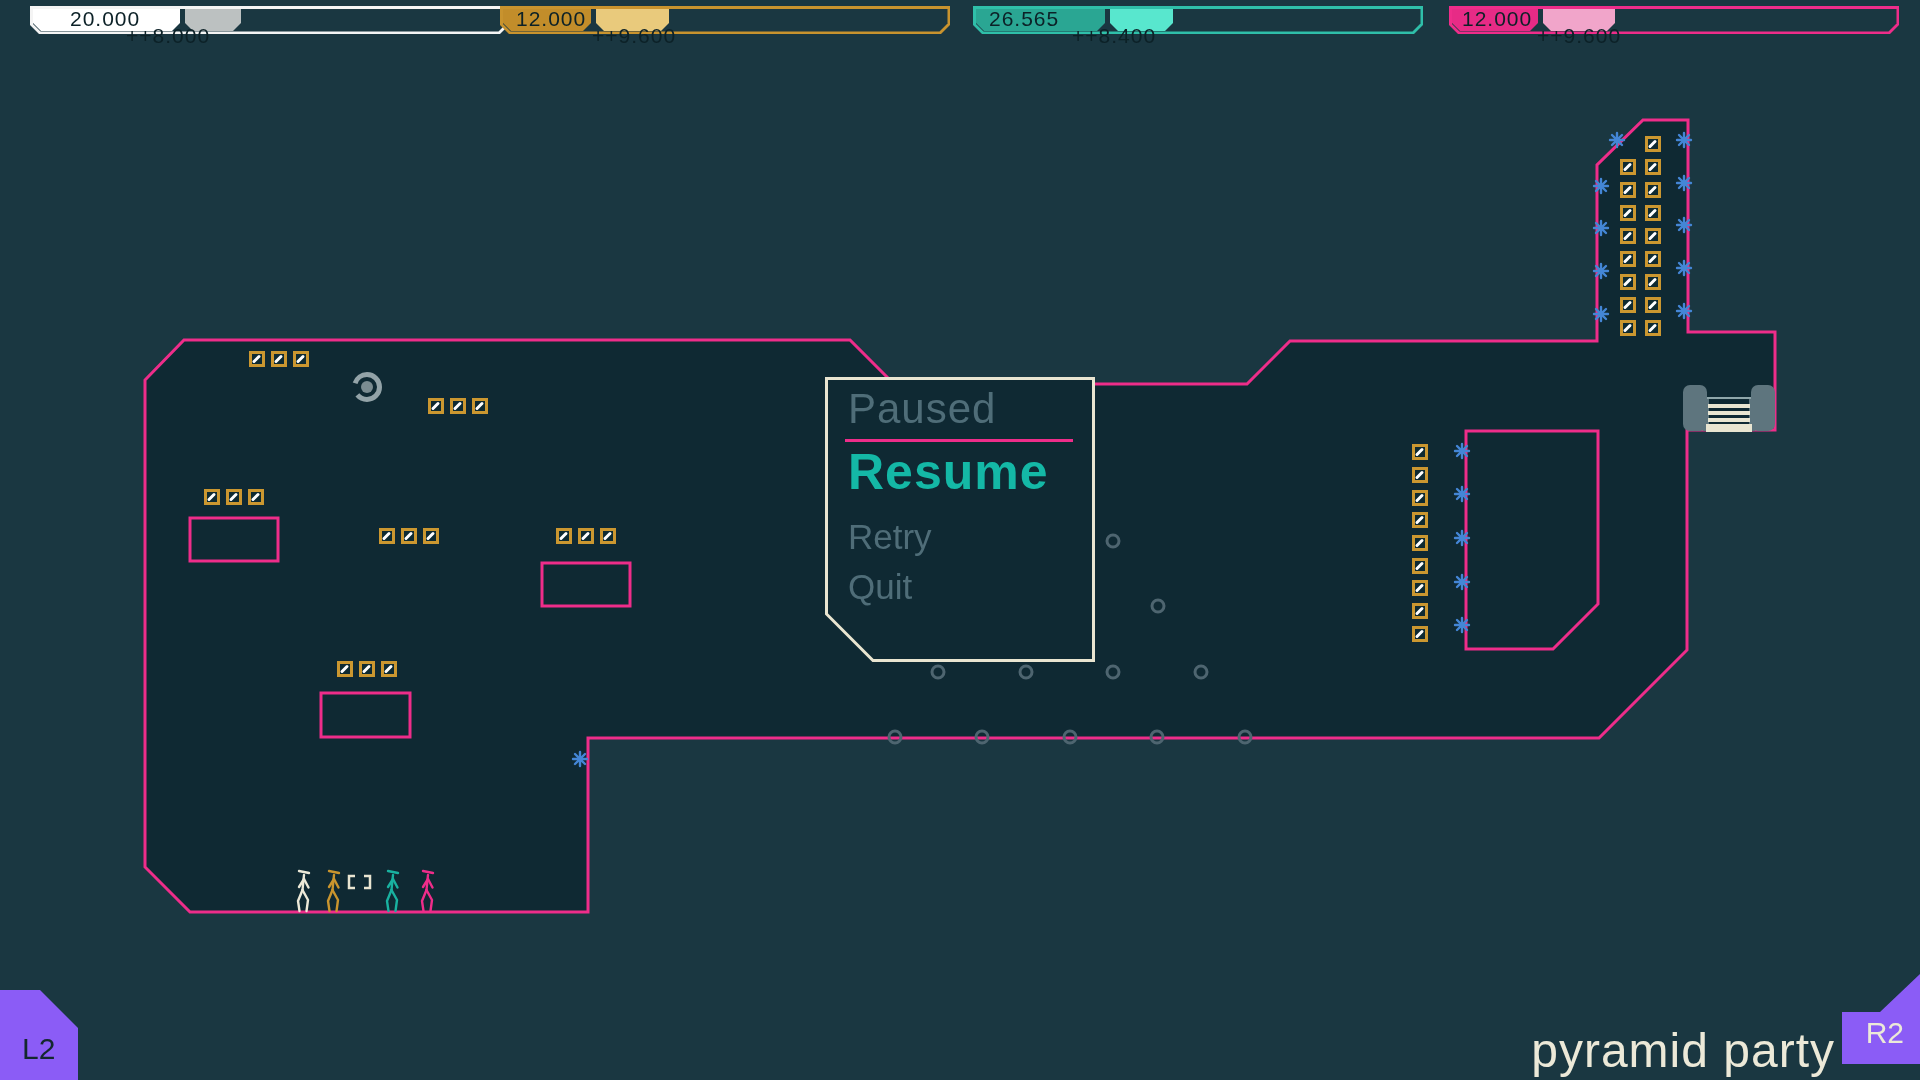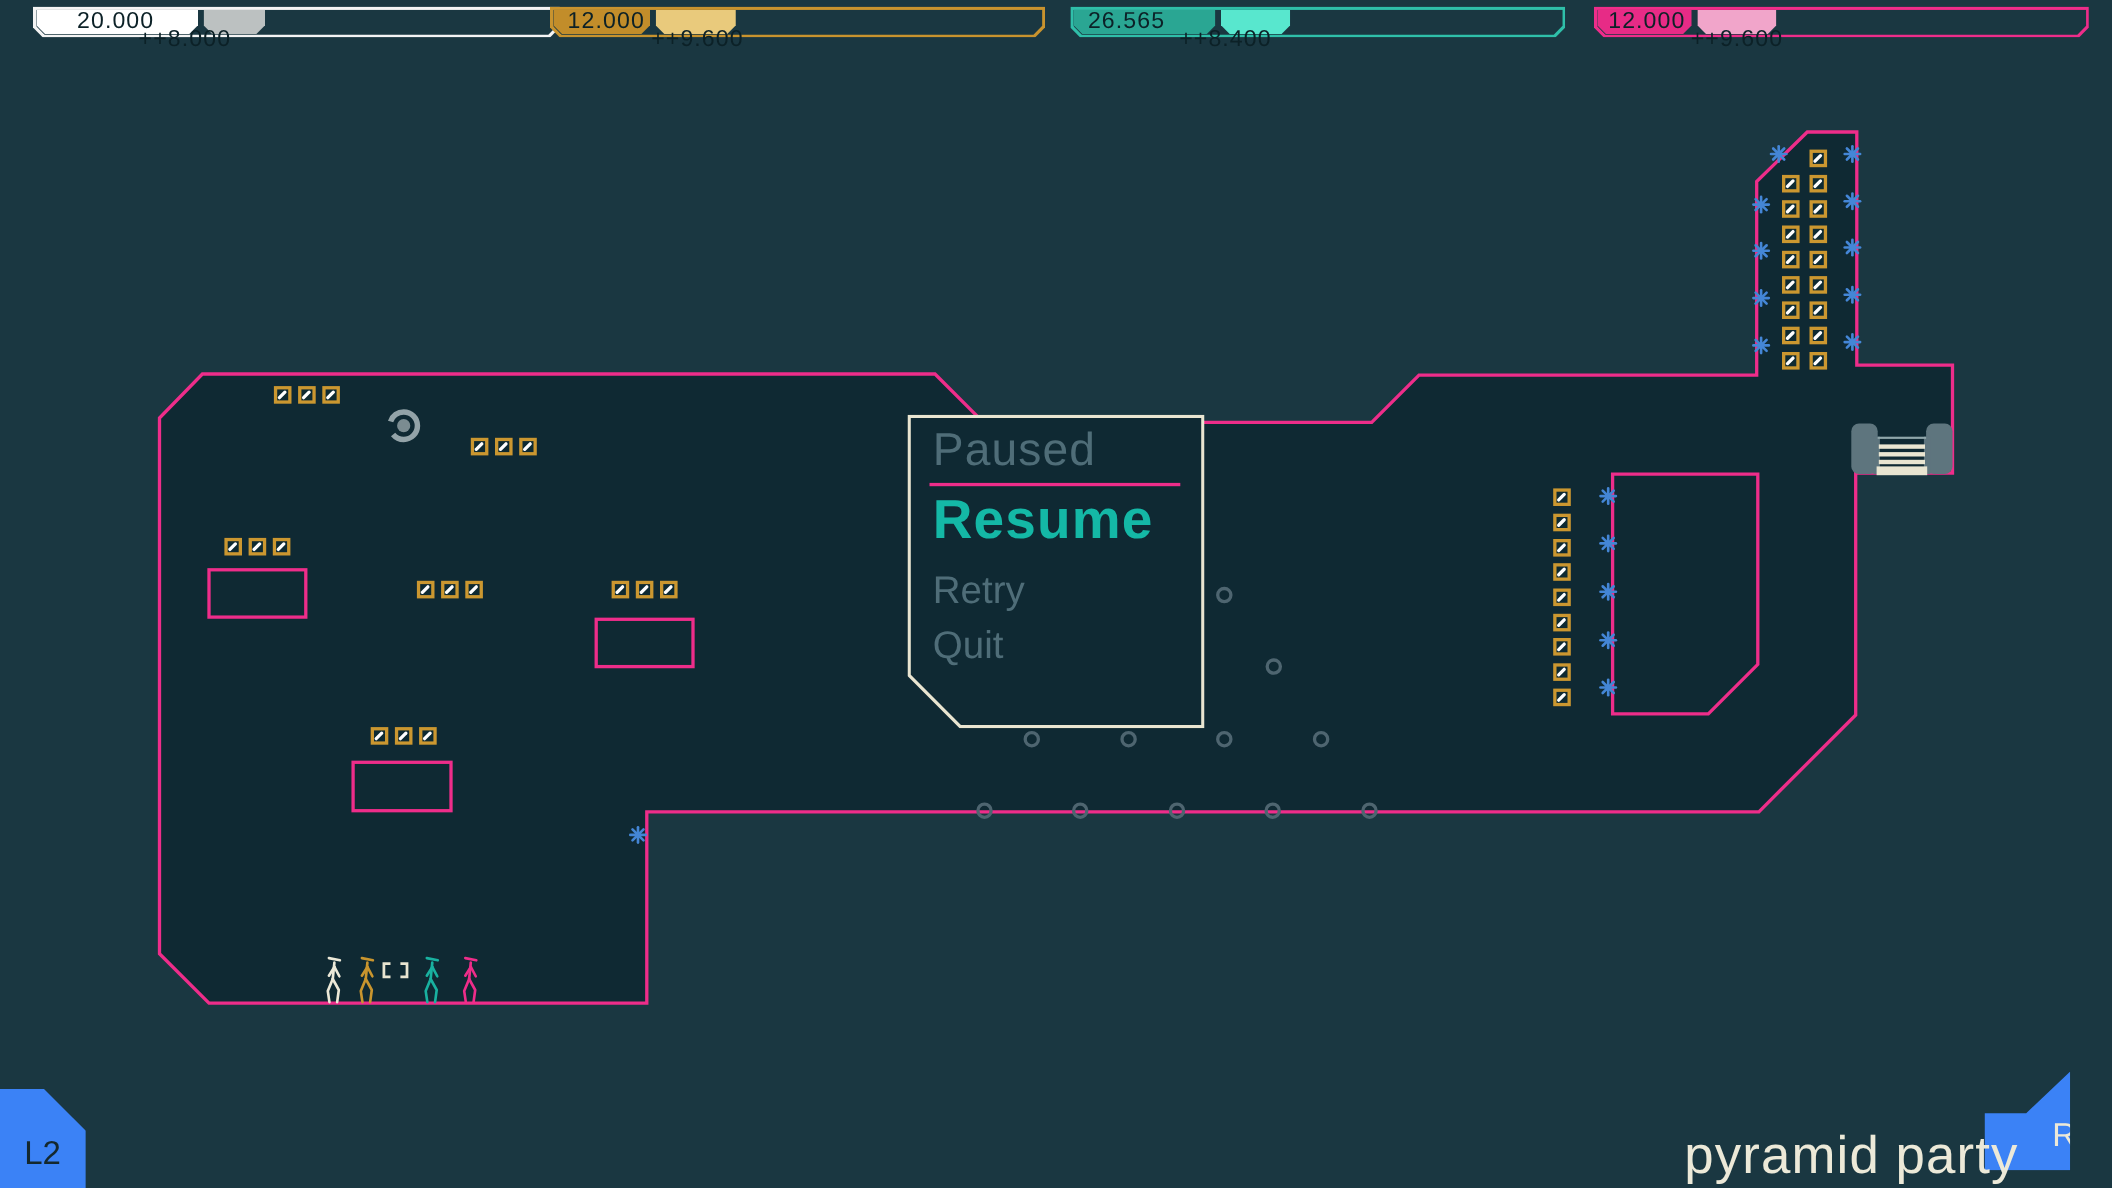--- a/index.html
+++ b/index.html
@@ -30,21 +30,21 @@
   #pause-menu{position:absolute;left:825px;top:377px;width:268px;height:285px;border-radius:13px;}
   #pause-menu svg{position:absolute;left:0;top:0;}
   #pause-menu .mtxt{position:absolute;left:23px;white-space:pre;}
   #menu-title{top:8px;font-size:42px;color:#4f6d78;letter-spacing:1px;}
   #menu-underline{position:absolute;left:20px;top:62px;width:228px;height:3px;background:#ee2d8a;}
   #menu-resume{top:66px;font-size:50px;color:#14b8a6;letter-spacing:1px;font-weight:bold;}
   #menu-retry{top:140px;font-size:35px;color:#4f6d78;}
   #menu-quit{top:190px;font-size:35px;color:#4f6d78;}
 
   
-  .corner-badge{position:absolute;background:#3b82f6;padding-left:38px;}
+  .corner-badge{position:absolute;background:#8b5cf6;}
   #badge-l2{left:0;bottom:0;width:78px;height:90px;
     clip-path:polygon(0 0,40px 0,78px 38px,78px 100%,0 100%);}
   #badge-r2{right:0;bottom:16px;width:78px;height:90px;
     clip-path:polygon(38px 38px,78px 0,78px 100%,0 100%,0 38px);}
   .corner-badge span{position:absolute;bottom:14px;font-size:30px;}
   #badge-l2 span{left:22px;color:#14282e;}
   #badge-r2 span{right:16px;color:#ece9d8;}
   #level-name{position:absolute;right:85px;bottom:2px;font-size:48px;color:#ece9d8;letter-spacing:1px;}
 </style>
 </head>

